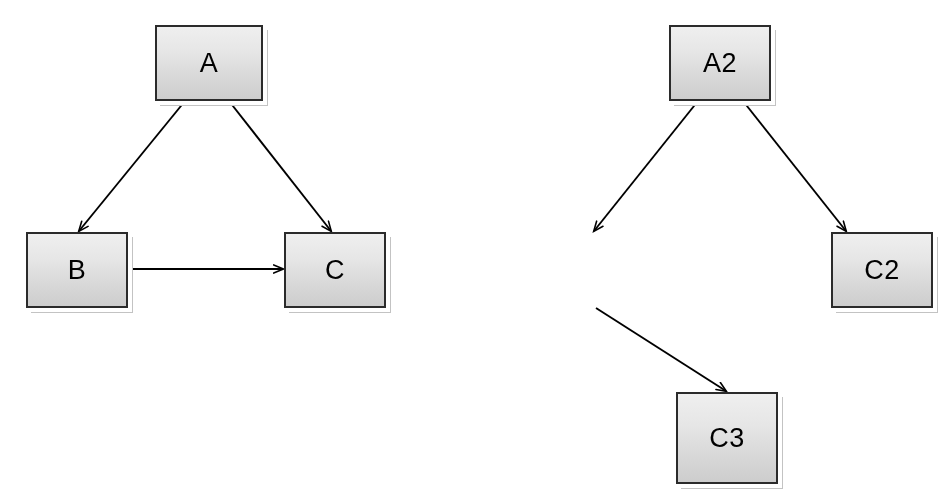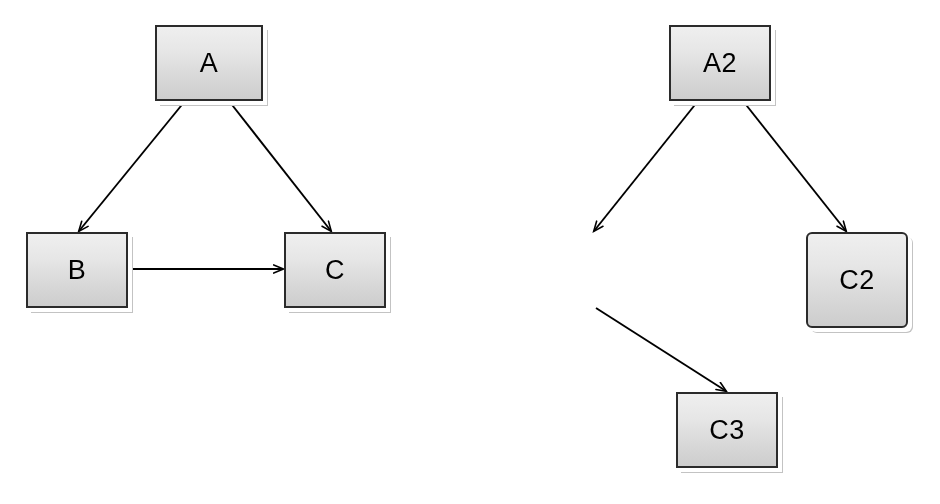--- a/index.html
+++ b/index.html
@@ -78,21 +78,21 @@
 
   <div class="node" style="left: 284px; top: 232px; width: 102px; height: 76px;">
     <span class="node-label">C</span>
   </div>
 
   <div class="node" style="left: 669px; top: 25px; width: 102px; height: 76px;">
     <span class="node-label">A2</span>
   </div>
 
 
-  <div class="node" style="left: 806px; top: 232px; width: 102px; height: 96px; border-radius: 6px;">
+  <div class="node" style="left: 831px; top: 232px; width: 102px; height: 76px;">
     <span class="node-label">C2</span>
   </div>
 
-  <div class="node" style="left: 676px; top: 392px; width: 102px; height: 76px; text-align: center;">
+  <div class="node" style="left: 676px; top: 392px; width: 102px; height: 92px; text-align: center;">
     <span class="node-label">C3</span>
   </div>
 
 </div>
 
 </body></html>

